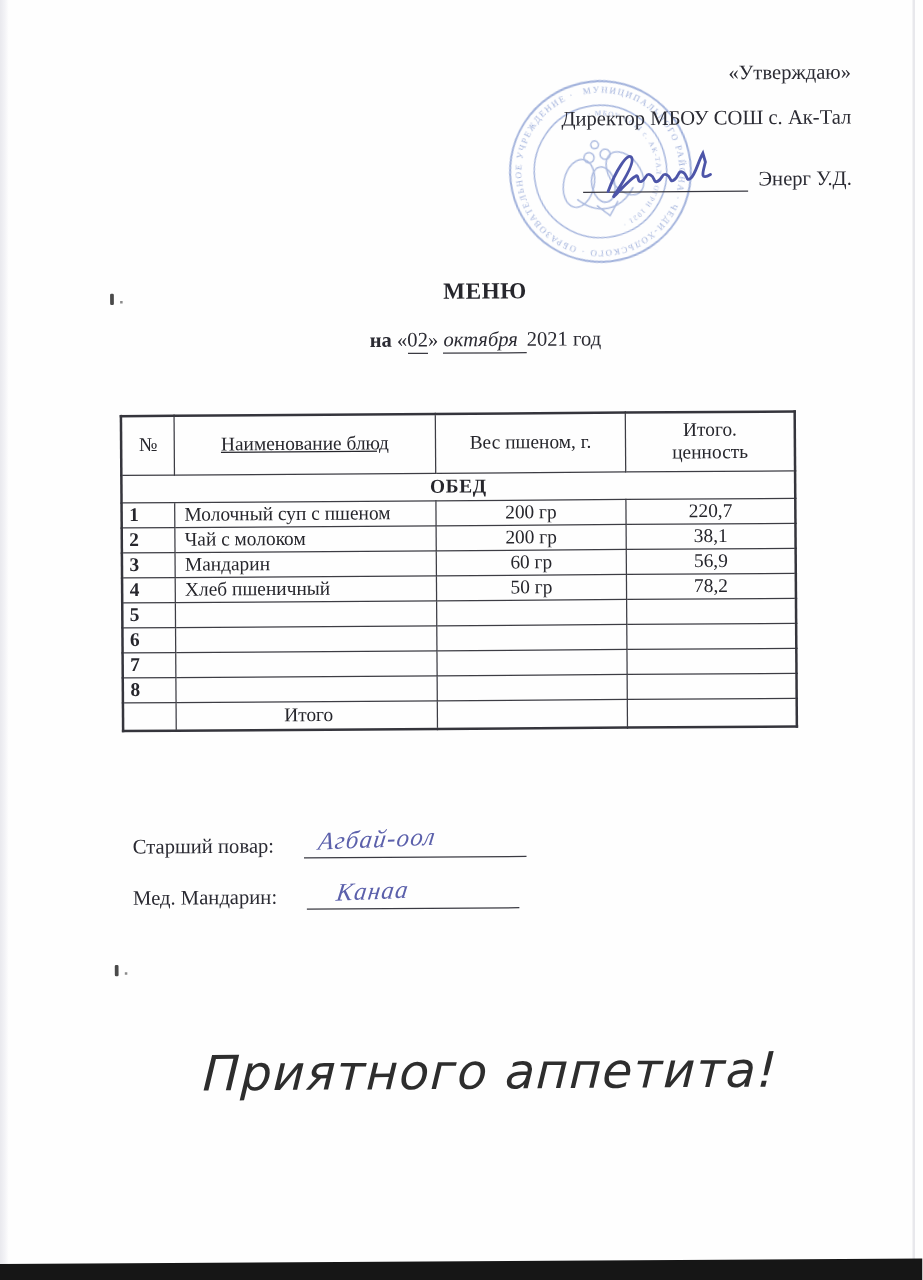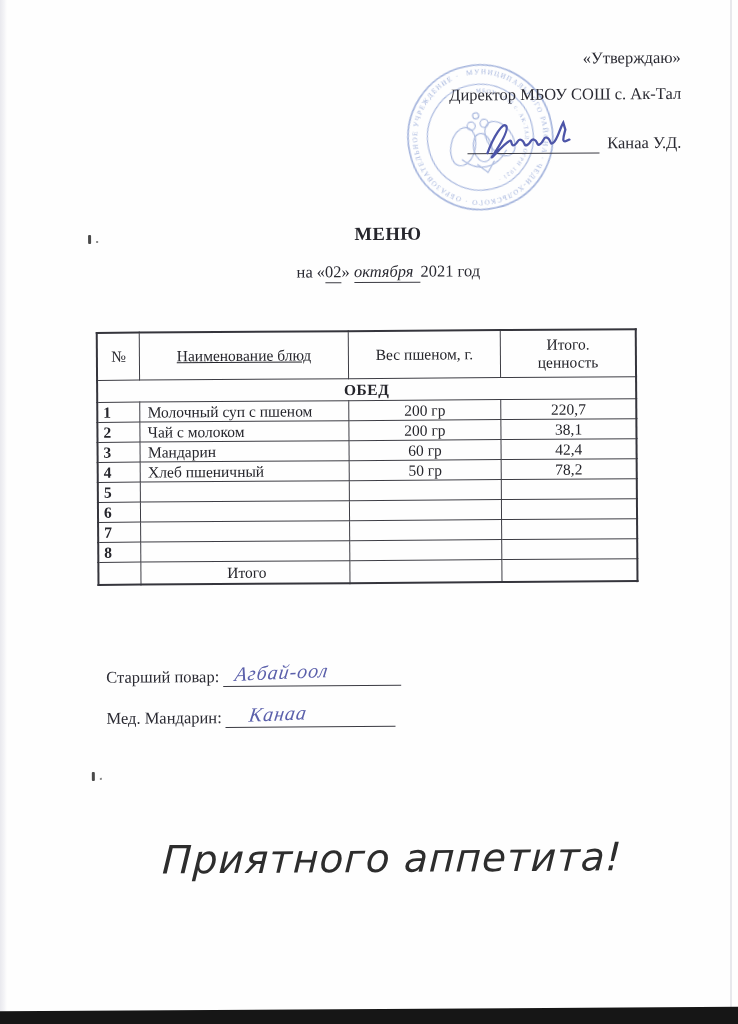--- a/index.html
+++ b/index.html
@@ -29,21 +29,21 @@
   .sig-scribble{position:absolute;left:12px;bottom:-8px;}
 
   
   .stamp{position:absolute;left:399px;top:54px;width:168px;height:168px;
     opacity:.8;filter:blur(0.35px);transform:rotate(-12deg);z-index:1;}
 
   
   .center-col{position:absolute;left:97px;width:586px;top:224px;text-align:center;z-index:2;}
   .doc-title{font-weight:bold;font-size:18.5px;letter-spacing:.5px;color:#26262c;}
   .doc-date{margin-top:17px;font-size:16.5px;color:#2b2b33;}
-  .doc-date .b{font-weight:normal;}
+  .doc-date .b{font-weight:bold;}
   .u{border-bottom:1.2px solid #3a3a42;padding-bottom:.5px;}
   .u-month{border-bottom:1.2px solid #3a3a42;padding-bottom:.5px;padding-right:7px;font-style:italic;}
 
   
   .menu-table{position:absolute;left:97px;top:330px;width:541px;border-collapse:collapse;
     font-size:15.5px;color:#26262c;z-index:2;}
   .menu-table td{border:1.5px solid #3d3d44;padding:0 4px;vertical-align:middle;}
   .menu-table{border:2px solid #35353c;}
   .col-num{width:36px;}
   .col-dish{width:214px;text-decoration:underline;}
@@ -55,21 +55,21 @@
   .data-row td{height:19px;}
   .data-row .c-num{font-weight:bold;padding-left:5px;}
   .data-row .c-dish{padding-left:7px;}
   .data-row .c-weight,.data-row .c-energy{text-align:center;}
   .total-row td{height:21px;text-align:center;}
   .total-row .c-dish{padding-left:7px;}
 
   
   .signatures{position:absolute;left:105px;top:658px;font-size:16.5px;color:#2b2b33;z-index:2;}
   .sig-row{display:flex;align-items:flex-end;margin-bottom:13px;height:28px;}
-  .sig-row .lbl{margin-right:4px;}
+  .sig-row .lbl{margin-right:24px;}
   .hand-line{position:relative;width:178px;height:24px;border-bottom:1.3px solid #3a3a42;}
   .ink{position:absolute;left:10px;bottom:0px;white-space:nowrap;
     font-style:italic;font-size:20px;letter-spacing:1px;
     transform:rotate(-2deg) skewX(-10deg);transform-origin:left bottom;}
 
   
   .artifact{position:absolute;z-index:2;}
   .artifact .tick{width:3px;height:9px;background:#4a4a4a;border-radius:1px;}
   .artifact .dot{position:absolute;left:8px;top:6px;width:2px;height:2px;background:#8a8a8a;}
 
@@ -116,21 +116,21 @@
       <div class="line2">Директор МБОУ СОШ с. Ак-Тал</div>
       <div class="line3">
         <span class="sig-line">
           <svg class="sig-scribble" width="96" height="44" viewBox="0 0 96 44" xmlns="http://www.w3.org/2000/svg">
             <path d="M8,36 C14,20 24,4 27,9 C30,14 17,33 13,39 C9,45 24,27 30,24
                      C33,22 31,30 35,28 C39,26 38,21 42,23 C46,25 44,30 48,28
                      C52,26 51,21 55,23 C59,25 57,30 61,27 C65,24 64,19 68,21
                      C72,23 70,29 74,26 C78,23 80,13 84,6 L86,13 C84,21 81,28 90,23" fill="none" stroke="#4d55a8" stroke-width="2.3" stroke-linecap="round"></path>
           </svg>
         </span>
-        <span>Канаа У.Д.</span>
+        <span>Энерг У.Д.</span>
       </div>
     </div>
 
     <div class="artifact" style="left:90px;top:233px;">
       <div class="tick"></div>
       <div class="dot"></div>
     </div>
 
     <div class="center-col">
       <div class="doc-title">МЕНЮ</div>
@@ -164,21 +164,21 @@
         <tr class="data-row">
           <td class="c-num">2</td>
           <td class="c-dish">Чай с молоком</td>
           <td class="c-weight">200 гр</td>
           <td class="c-energy">38,1</td>
         </tr>
         <tr class="data-row">
           <td class="c-num">3</td>
           <td class="c-dish">Мандарин</td>
           <td class="c-weight">60 гр</td>
-          <td class="c-energy">42,4</td>
+          <td class="c-energy">56,9</td>
         </tr>
         <tr class="data-row">
           <td class="c-num">4</td>
           <td class="c-dish">Хлеб пшеничный</td>
           <td class="c-weight">50 гр</td>
           <td class="c-energy">78,2</td>
         </tr>
         <tr class="data-row">
           <td class="c-num">5</td>
           <td class="c-dish"></td>

